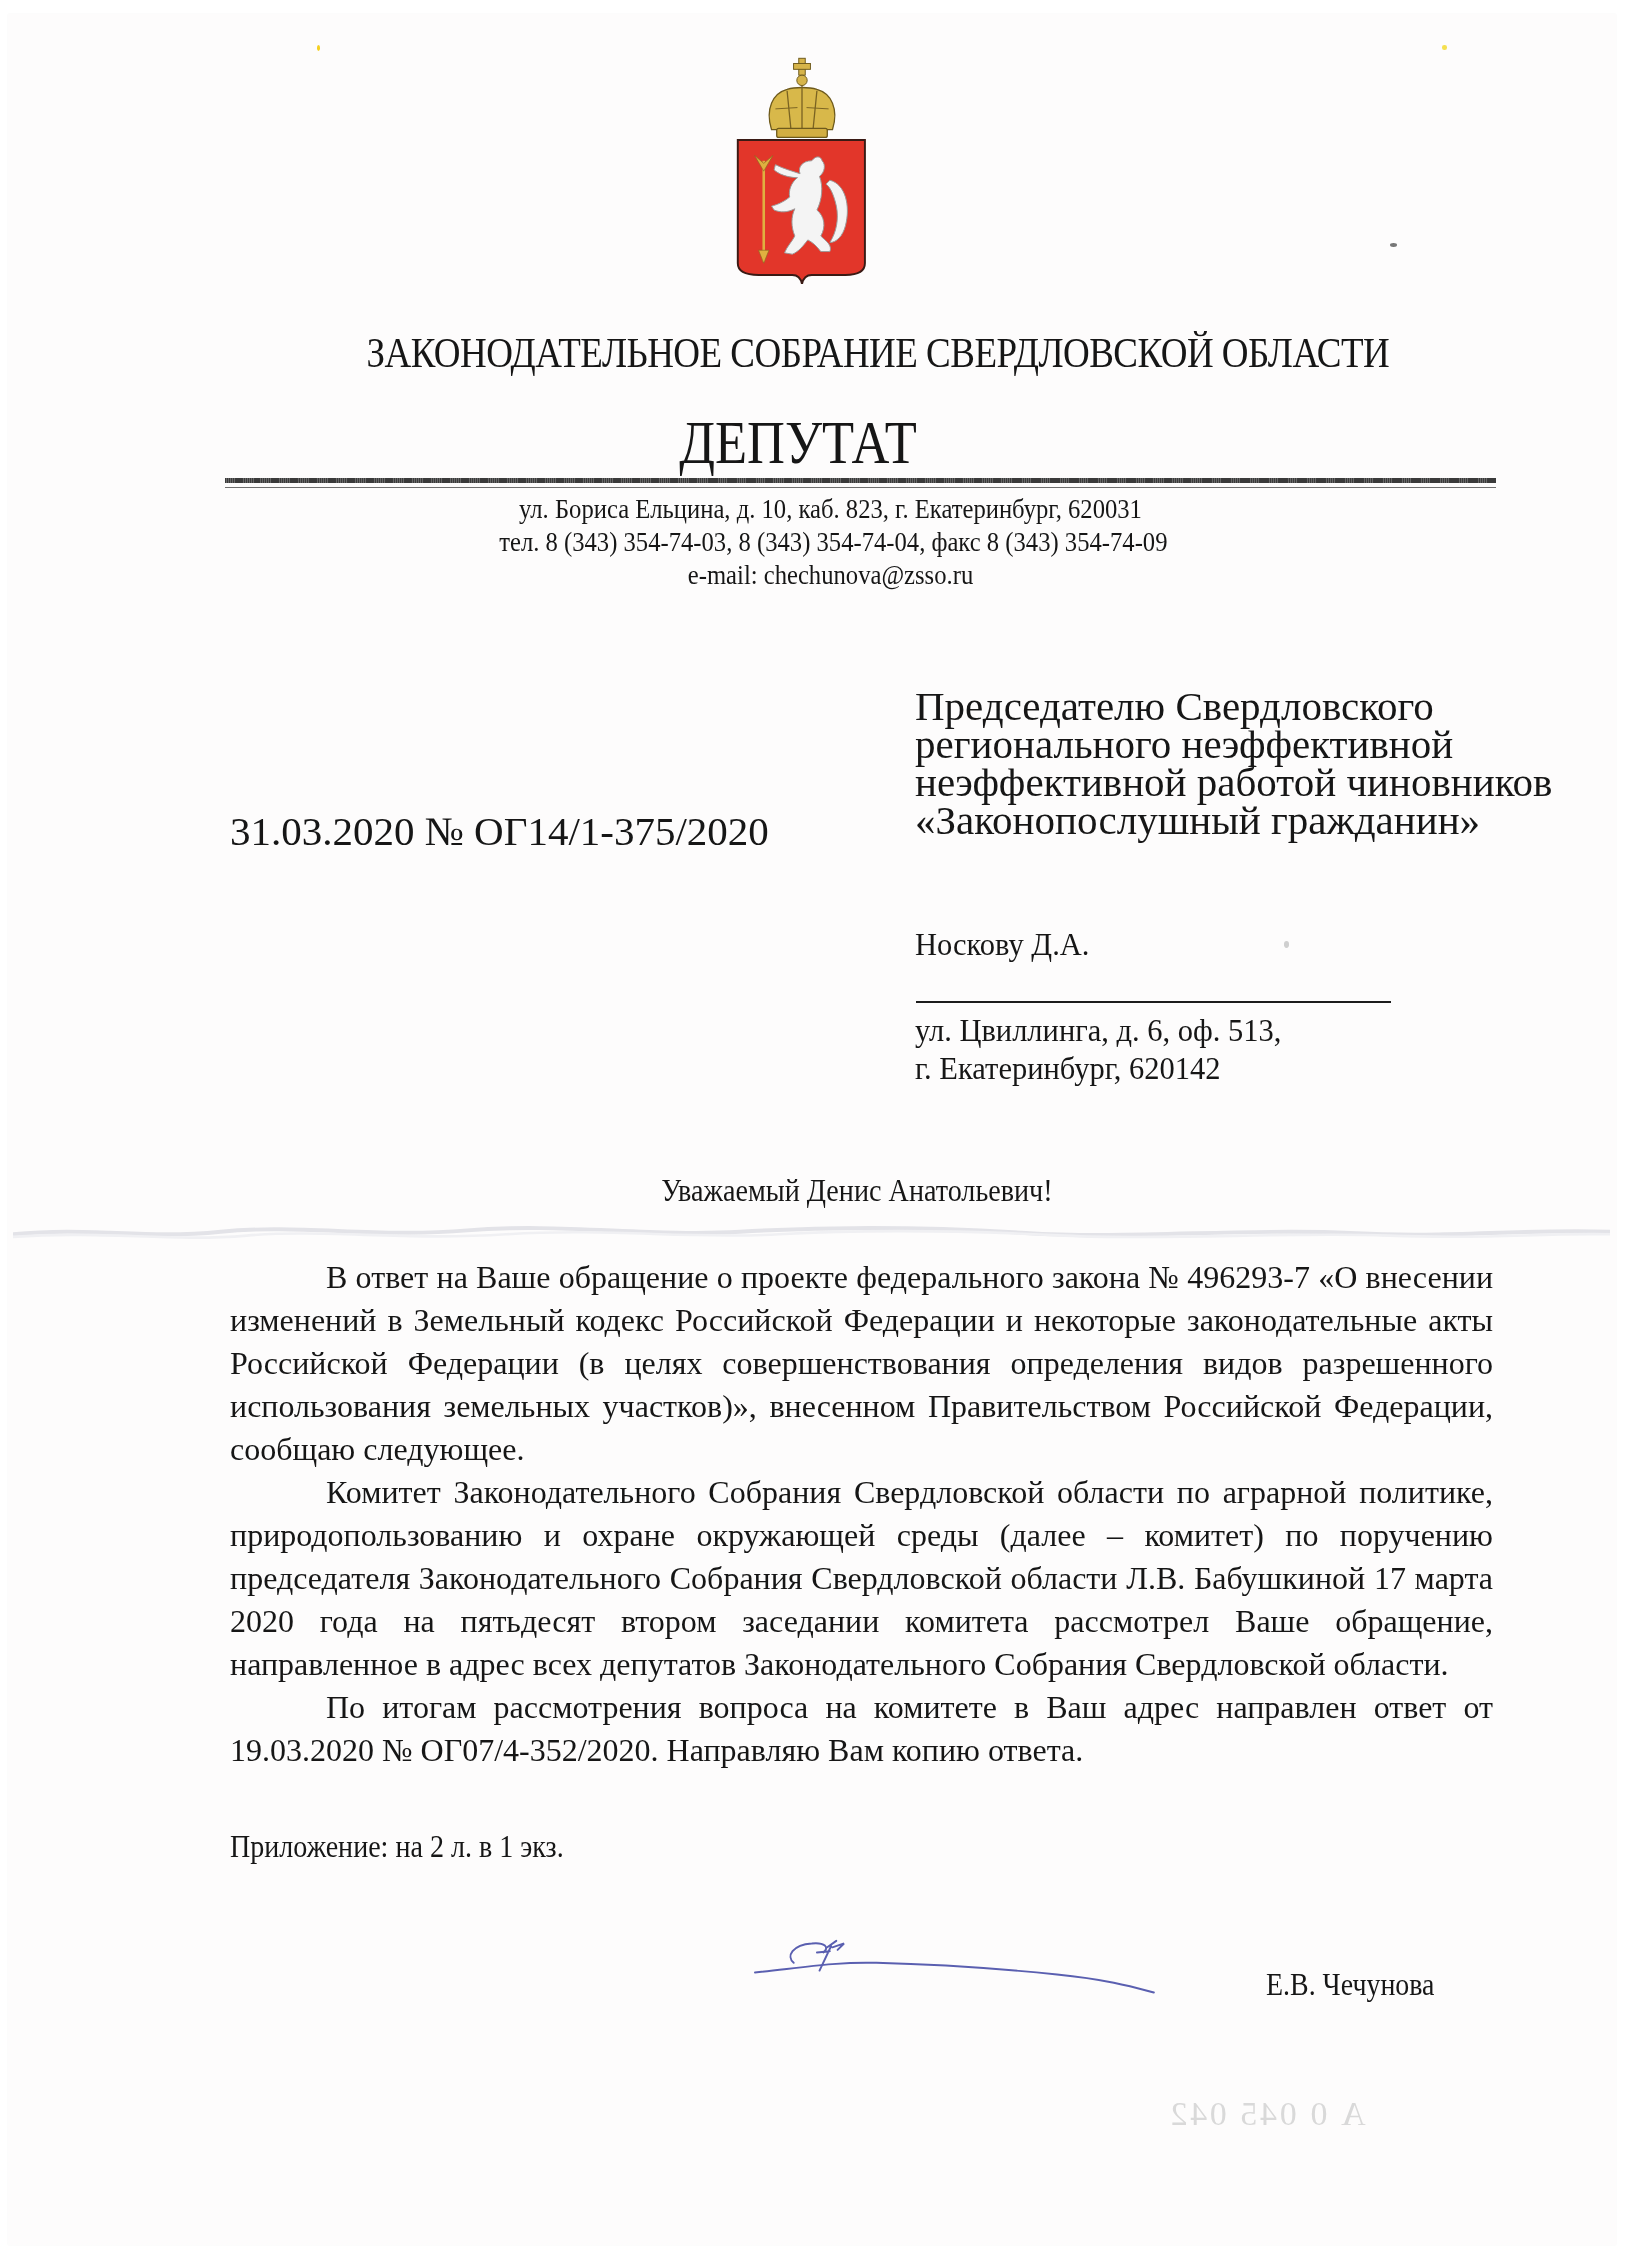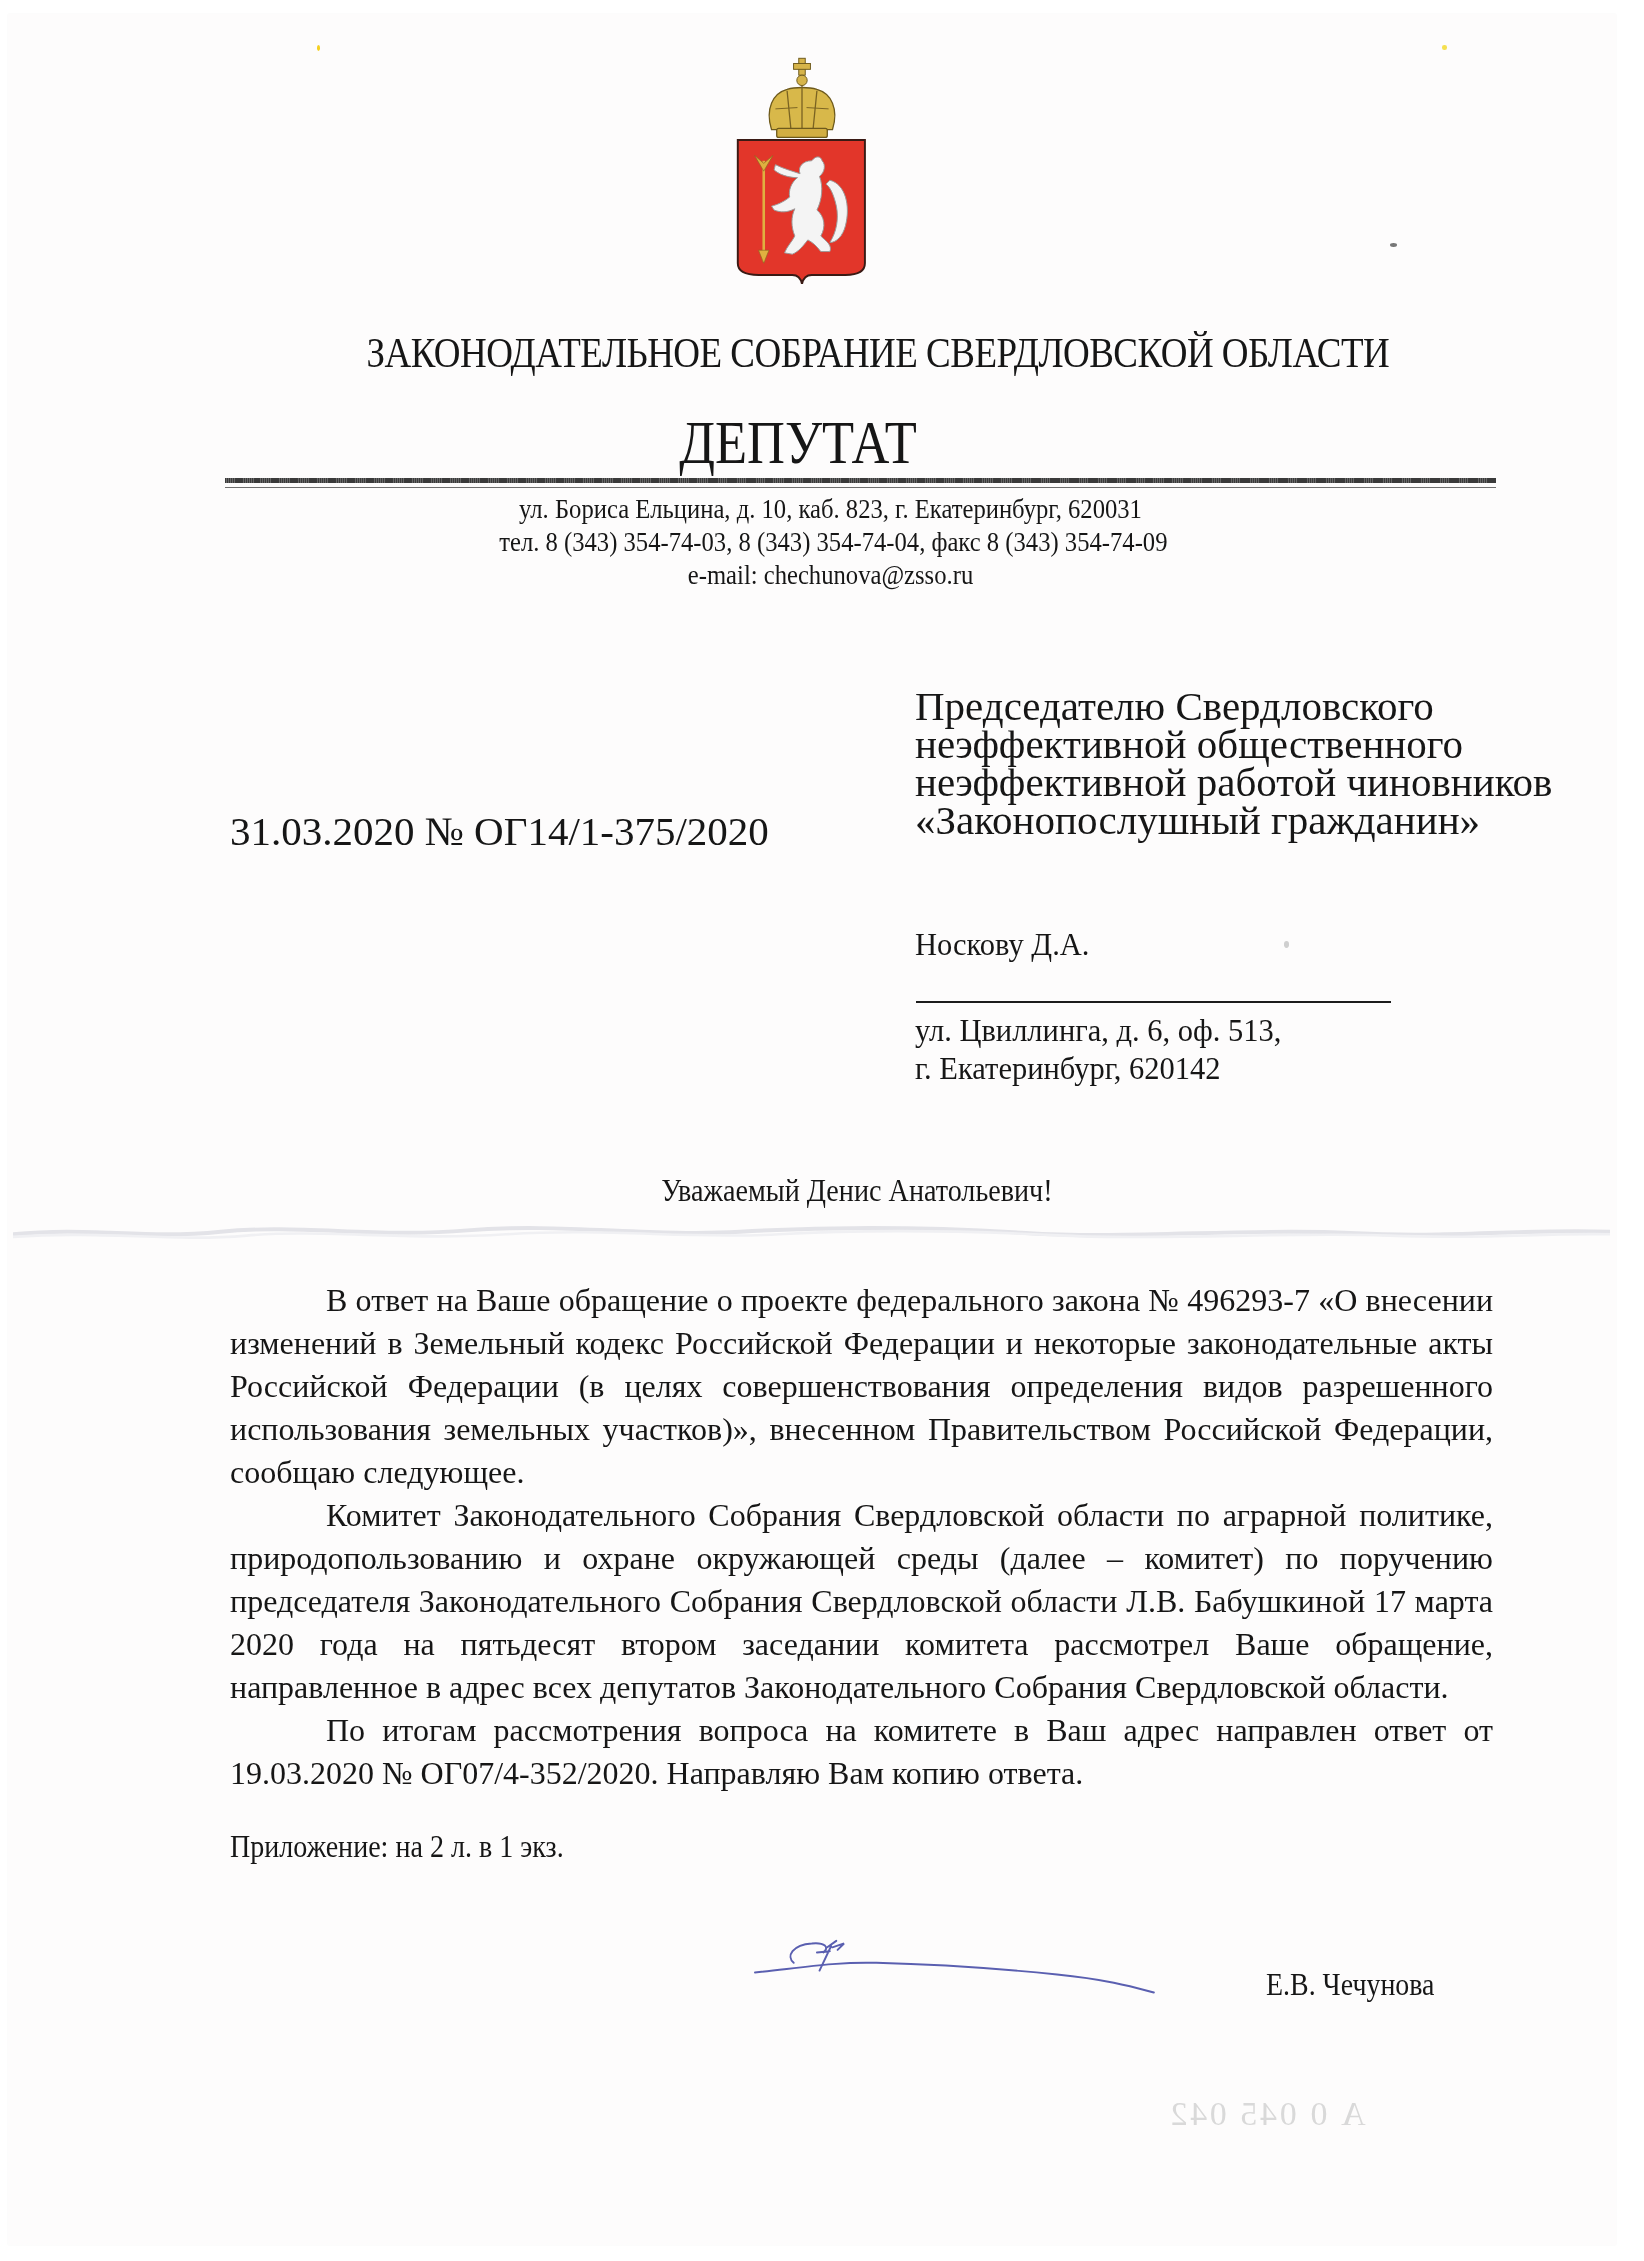--- a/index.html
+++ b/index.html
@@ -41,21 +41,21 @@
   .addr-street { position: absolute; left: 915px; top: 1012px; font-size: 30.5px; line-height: 38px; white-space: nowrap; }
 
   
   .salutation { position: absolute; left: 221px; top: 1172px; width: 1272px; text-align: center;
     font-size: 32px; transform: scaleX(0.88); transform-origin: center; white-space: nowrap; }
 
   
   .crease { position: absolute; left: 13px; top: 1220px; width: 1597px; height: 26px; pointer-events: none; }
 
   
-  .body-text { position: absolute; left: 230px; top: 1256px; width: 1263px; font-size: 32px; line-height: 43px; margin-top: 23px; }
+  .body-text { position: absolute; left: 230px; top: 1256px; width: 1263px; font-size: 32px; line-height: 43px; }
   .body-text p { margin: 0; text-align: justify; text-indent: 96px; }
 
   .attachment { position: absolute; left: 230px; top: 1830px; font-size: 30.5px; white-space: nowrap; transform: scaleX(0.92); transform-origin: left center; }
 
   
   .signature { position: absolute; left: 746px; top: 1937px; width: 493px; height: 71px; }
   .signer { position: absolute; left: 1266px; top: 1967px; font-size: 31px; white-space: nowrap; transform: scaleX(0.9); transform-origin: left center; }
 
   
   .bleed { position: absolute; left: 1168px; top: 2095px; font-size: 34px; color: #d9d9d9;
@@ -100,21 +100,21 @@
 <div class="rule-thin"></div>
 
 <div class="contact serif" style="top:493px;">ул. Бориса Ельцина, д. 10, каб. 823, г. Екатеринбург, 620031</div>
 <div class="contact serif" style="top:526px;">тел. 8 (343) 354-74-03, 8 (343) 354-74-04, факс 8 (343) 354-74-09</div>
 <div class="contact serif" style="top:559px;">e-mail: chechunova@zsso.ru</div>
 
 <div class="reg-line serif">31.03.2020 № ОГ14/1-375/2020</div>
 
 <div class="addressee serif">
   <div>Председателю Свердловского</div>
-  <div>неэффективной общественного</div>
+  <div>регионального неэффективной</div>
   <div>неэффективной работой чиновников</div>
   <div>«Законопослушный гражданин»</div>
 </div>
 <div class="addr-name serif">Носкову Д.А.</div>
 <div class="addr-rule"></div>
 <div class="addr-street serif">
   <div>ул. Цвиллинга, д. 6, оф. 513,</div>
   <div>г. Екатеринбург, 620142</div>
 </div>
 

